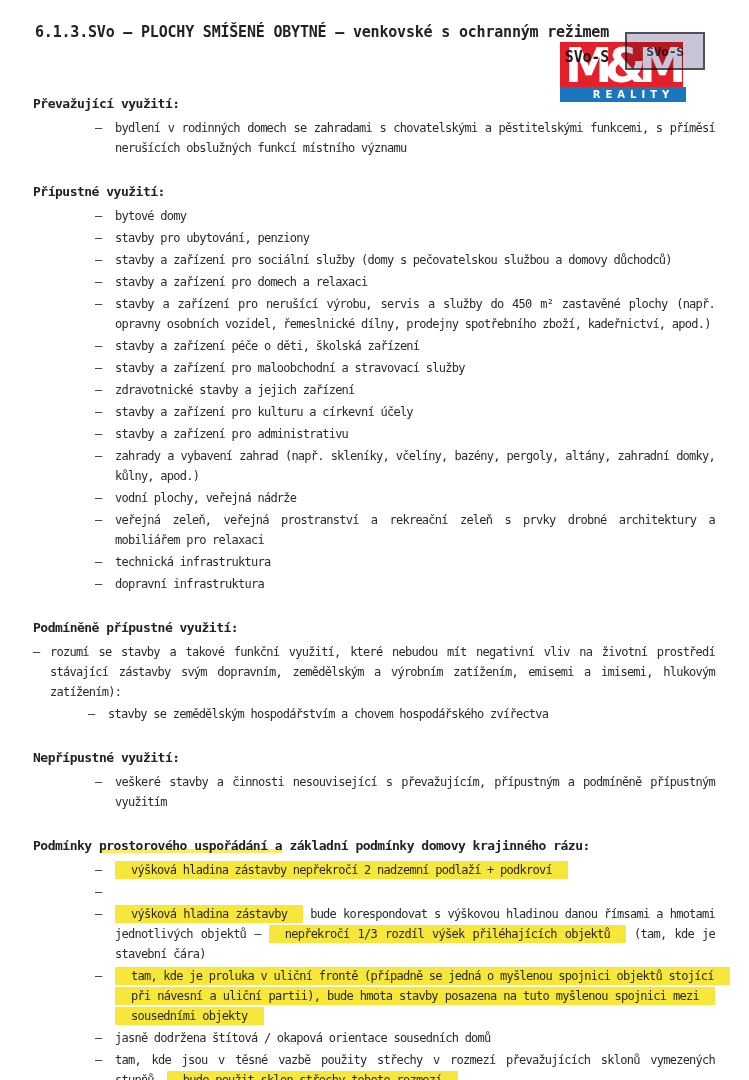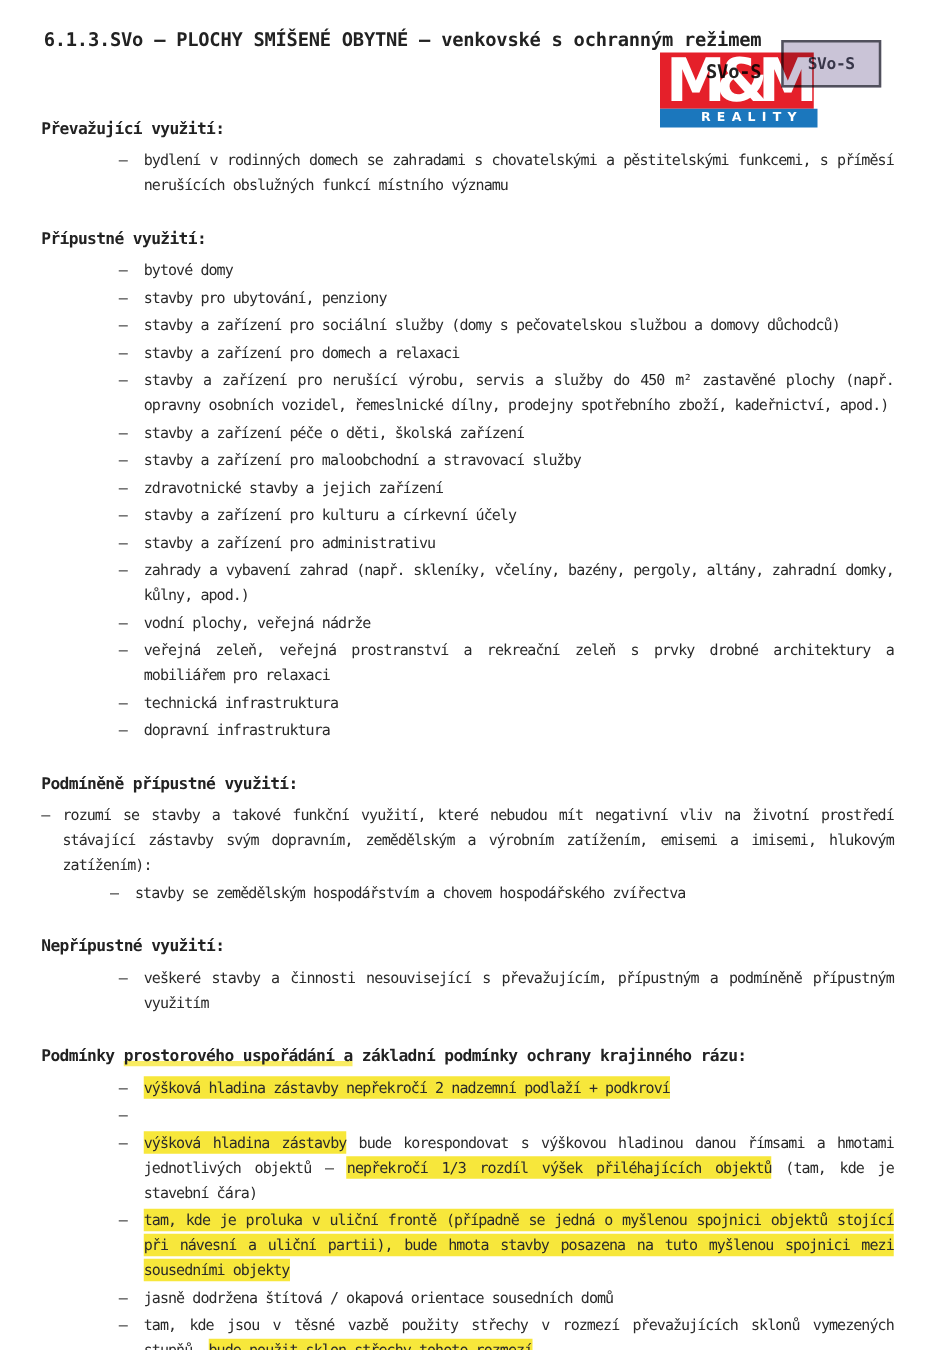--- a/index.html
+++ b/index.html
@@ -21,33 +21,33 @@
 
   .item { display:flex; font-size:12px; line-height:20px;
           letter-spacing:-0.75px; margin-bottom:2px; }
   .item .dash  { flex:none; width:20px; }
   .item .itext { flex:1; text-align:justify; }
   .l1 { padding-left:62px; }
   .l2 { padding-left:55px; }
   .l0 { padding-left:0; }
   .l0 .dash { width:17px; }
 
-  mark { background:var(--hl,#f7e73b); color:inherit; padding:2px 0;
+  mark { background:var(--hl,#f7e73b); color:inherit; padding:2px 16px;
          box-decoration-break:clone; -webkit-box-decoration-break:clone; }
   .smear { background:linear-gradient(to top, rgba(247,231,59,.8) 28%, rgba(247,231,59,0) 28%); }
 
   
   .zone-box {
     position:absolute; left:625px; top:32px; width:80px; height:38px;
     box-sizing:border-box; background:#cac4d7; border:2px solid #50505c;
     display:flex; align-items:center; justify-content:center; z-index:1;
     font-weight:bold; font-size:13px; letter-spacing:-0.3px; color:#38374a;
   }
   
-  .mm-logo { position:absolute; left:528px; top:42px; z-index:2; mix-blend-mode:multiply; }
+  .mm-logo { position:absolute; left:560px; top:42px; z-index:2; mix-blend-mode:multiply; }
   .mm-top {
     width:123px; height:45px; color:#ffffff; overflow:hidden; white-space:nowrap;
     display:flex; align-items:center; justify-content:center;
     font-family:"DejaVu Sans", sans-serif; font-weight:bold;
     font-size:48px; letter-spacing:-8px;
   }
   .mm-bottom {
     width:126px; height:15px; box-sizing:border-box; padding-left:21px;
     color:#ffffff; display:flex; align-items:center; justify-content:center;
     font-family:"DejaVu Sans", sans-serif; font-weight:bold;
@@ -146,21 +146,21 @@
           </div>
         </div>
         <div class="section">
           <div class="heading"><span>Nepřípustné využití:</span></div>
           <div class="item l1">
             <span class="dash">–</span>
             <div class="itext"><span>veškeré stavby a činnosti nesouvisející s převažujícím, přípustným a podmíněně přípustným využitím</span></div>
           </div>
         </div>
         <div class="section">
-          <div class="heading"><span>Podmínky </span><span class="smear">prostorového uspořádání a</span><span> základní podmínky ochrany krajinného rázu:</span></div>
+          <div class="heading"><span>Podmínky </span><span class="smear">prostorového uspořádání a</span><span> základní podmínky domovy krajinného rázu:</span></div>
           <div class="item l1">
             <span class="dash">–</span>
             <div class="itext"><mark>výšková hladina zástavby nepřekročí 2 nadzemní podlaží + podkroví</mark></div>
           </div>
           <div class="item l1">
             <span class="dash">–</span>
           </div>
           <div class="item l1">
             <span class="dash">–</span>
             <div class="itext"><mark>výšková hladina zástavby</mark><span> bude korespondovat s výškovou hladinou danou římsami a hmotami jednotlivých objektů – </span><mark>nepřekročí 1/3 rozdíl výšek přiléhajících objektů</mark><span> (tam, kde je stavební čára)</span></div>

